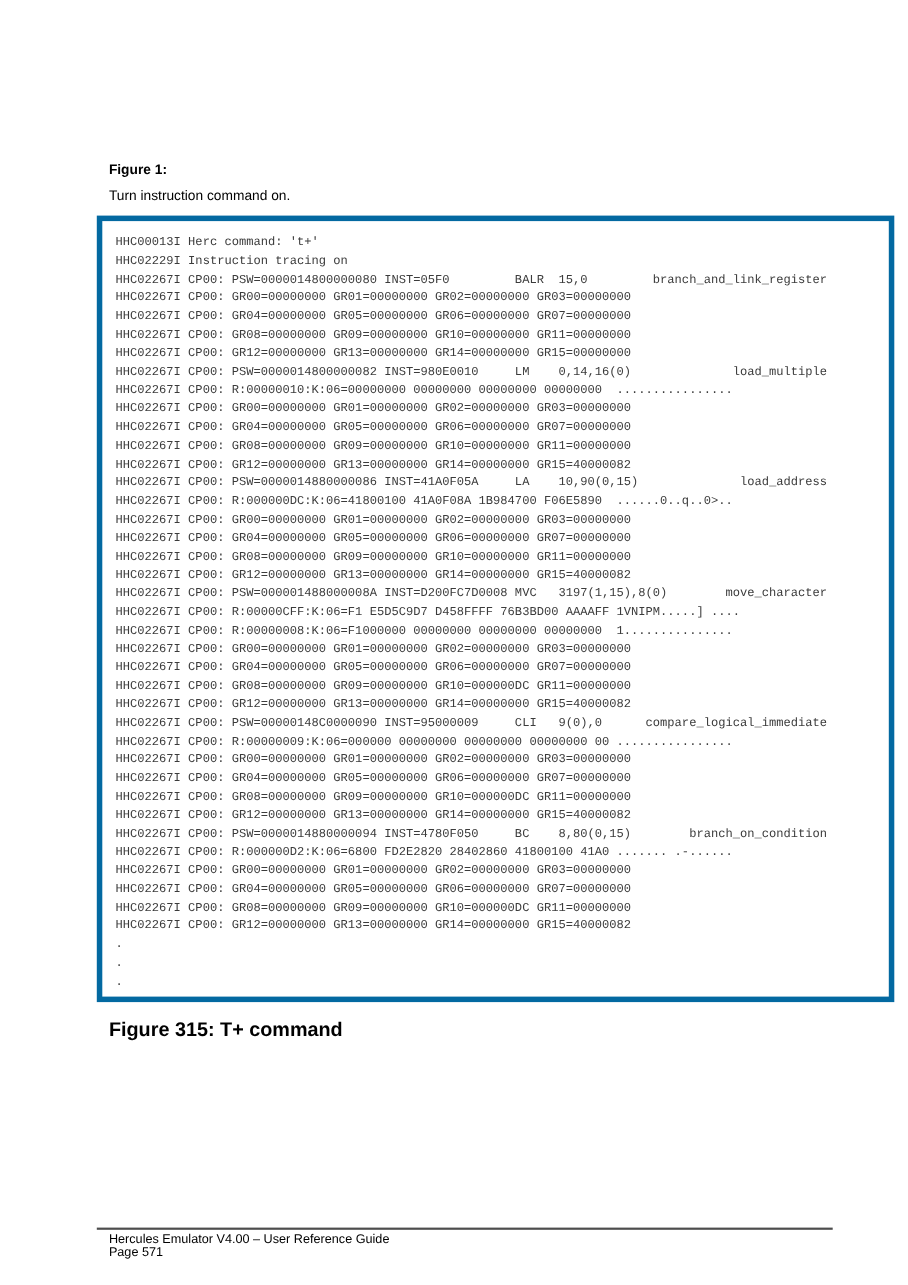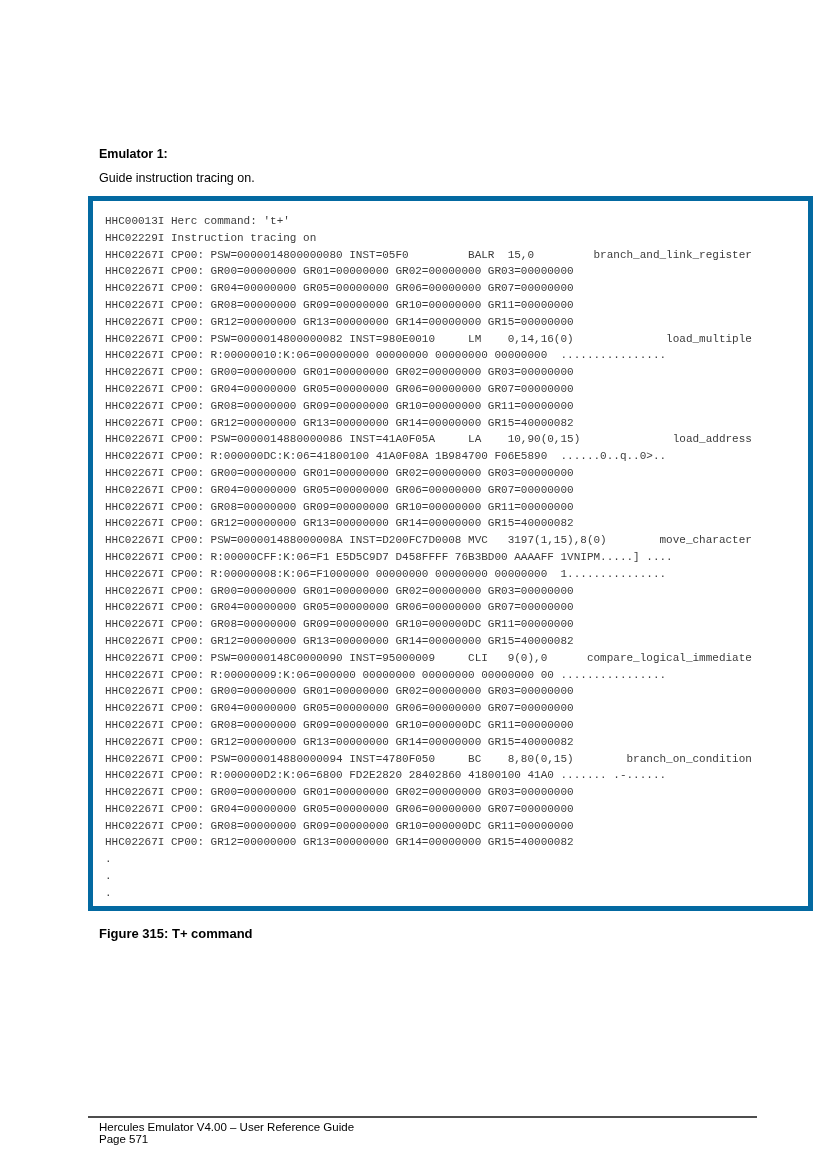--- a/index.html
+++ b/index.html
@@ -44,44 +44,44 @@
     margin: 0;
     font-family: "Liberation Mono", "DejaVu Sans Mono", monospace;
     font-size: 11px; line-height: 16.8px;
     color: #3b3b3b;
     white-space: pre;
   }
   .console-line { white-space: pre; height: 16.8px; }
 
   .figure-caption {
     position: absolute; left: 99px; top: 926px;
-    font-size: 13px; font-weight: bold;
+    font-size: 18px; font-weight: bold;
   }
 
   .footer-rule {
     position: absolute; left: 88px; top: 1116px;
     width: 669px; height: 2px;
     background: #4d4d4d;
   }
   .footer {
     position: absolute; left: 99px; top: 1121px;
     width: 656px;
     display: flex; justify-content: space-between;
     font-size: 11.5px; color: #000000; flex-direction: column;
   }
 </style>
 </head>
 <body>
 
 <div class="page">
 
 
-  <div class="example-label">Emulator 1:</div>
+  <div class="example-label">Figure 1:</div>
 
-  <div class="example-desc">Guide instruction tracing on.</div>
+  <div class="example-desc">Turn instruction command on.</div>
 
   <div class="console-box">
     <pre class="console"><div class="console-line">HHC00013I Herc command: 't+'</div><div class="console-line">HHC02229I Instruction tracing on</div><div class="console-line">HHC02267I CP00: PSW=0000014800000080 INST=05F0         BALR  15,0         branch_and_link_register</div><div class="console-line">HHC02267I CP00: GR00=00000000 GR01=00000000 GR02=00000000 GR03=00000000</div><div class="console-line">HHC02267I CP00: GR04=00000000 GR05=00000000 GR06=00000000 GR07=00000000</div><div class="console-line">HHC02267I CP00: GR08=00000000 GR09=00000000 GR10=00000000 GR11=00000000</div><div class="console-line">HHC02267I CP00: GR12=00000000 GR13=00000000 GR14=00000000 GR15=00000000</div><div class="console-line">HHC02267I CP00: PSW=0000014800000082 INST=980E0010     LM    0,14,16(0)              load_multiple</div><div class="console-line">HHC02267I CP00: R:00000010:K:06=00000000 00000000 00000000 00000000  ................</div><div class="console-line">HHC02267I CP00: GR00=00000000 GR01=00000000 GR02=00000000 GR03=00000000</div><div class="console-line">HHC02267I CP00: GR04=00000000 GR05=00000000 GR06=00000000 GR07=00000000</div><div class="console-line">HHC02267I CP00: GR08=00000000 GR09=00000000 GR10=00000000 GR11=00000000</div><div class="console-line">HHC02267I CP00: GR12=00000000 GR13=00000000 GR14=00000000 GR15=40000082</div><div class="console-line">HHC02267I CP00: PSW=0000014880000086 INST=41A0F05A     LA    10,90(0,15)              load_address</div><div class="console-line">HHC02267I CP00: R:000000DC:K:06=41800100 41A0F08A 1B984700 F06E5890  ......0..q..0&gt;..</div><div class="console-line">HHC02267I CP00: GR00=00000000 GR01=00000000 GR02=00000000 GR03=00000000</div><div class="console-line">HHC02267I CP00: GR04=00000000 GR05=00000000 GR06=00000000 GR07=00000000</div><div class="console-line">HHC02267I CP00: GR08=00000000 GR09=00000000 GR10=00000000 GR11=00000000</div><div class="console-line">HHC02267I CP00: GR12=00000000 GR13=00000000 GR14=00000000 GR15=40000082</div><div class="console-line">HHC02267I CP00: PSW=000001488000008A INST=D200FC7D0008 MVC   3197(1,15),8(0)        move_character</div><div class="console-line">HHC02267I CP00: R:00000CFF:K:06=F1 E5D5C9D7 D458FFFF 76B3BD00 AAAAFF 1VNIPM.....] ....</div><div class="console-line">HHC02267I CP00: R:00000008:K:06=F1000000 00000000 00000000 00000000  1...............</div><div class="console-line">HHC02267I CP00: GR00=00000000 GR01=00000000 GR02=00000000 GR03=00000000</div><div class="console-line">HHC02267I CP00: GR04=00000000 GR05=00000000 GR06=00000000 GR07=00000000</div><div class="console-line">HHC02267I CP00: GR08=00000000 GR09=00000000 GR10=000000DC GR11=00000000</div><div class="console-line">HHC02267I CP00: GR12=00000000 GR13=00000000 GR14=00000000 GR15=40000082</div><div class="console-line">HHC02267I CP00: PSW=00000148C0000090 INST=95000009     CLI   9(0),0      compare_logical_immediate</div><div class="console-line">HHC02267I CP00: R:00000009:K:06=000000 00000000 00000000 00000000 00 ................</div><div class="console-line">HHC02267I CP00: GR00=00000000 GR01=00000000 GR02=00000000 GR03=00000000</div><div class="console-line">HHC02267I CP00: GR04=00000000 GR05=00000000 GR06=00000000 GR07=00000000</div><div class="console-line">HHC02267I CP00: GR08=00000000 GR09=00000000 GR10=000000DC GR11=00000000</div><div class="console-line">HHC02267I CP00: GR12=00000000 GR13=00000000 GR14=00000000 GR15=40000082</div><div class="console-line">HHC02267I CP00: PSW=0000014880000094 INST=4780F050     BC    8,80(0,15)        branch_on_condition</div><div class="console-line">HHC02267I CP00: R:000000D2:K:06=6800 FD2E2820 28402860 41800100 41A0 ....... .-......</div><div class="console-line">HHC02267I CP00: GR00=00000000 GR01=00000000 GR02=00000000 GR03=00000000</div><div class="console-line">HHC02267I CP00: GR04=00000000 GR05=00000000 GR06=00000000 GR07=00000000</div><div class="console-line">HHC02267I CP00: GR08=00000000 GR09=00000000 GR10=000000DC GR11=00000000</div><div class="console-line">HHC02267I CP00: GR12=00000000 GR13=00000000 GR14=00000000 GR15=40000082</div><div class="console-line">.</div><div class="console-line">.</div><div class="console-line">.</div></pre>
   </div>
 
   <div class="figure-caption">Figure 315: T+ command</div>
 
   <div class="footer-rule"></div>
 
   <div class="footer">

